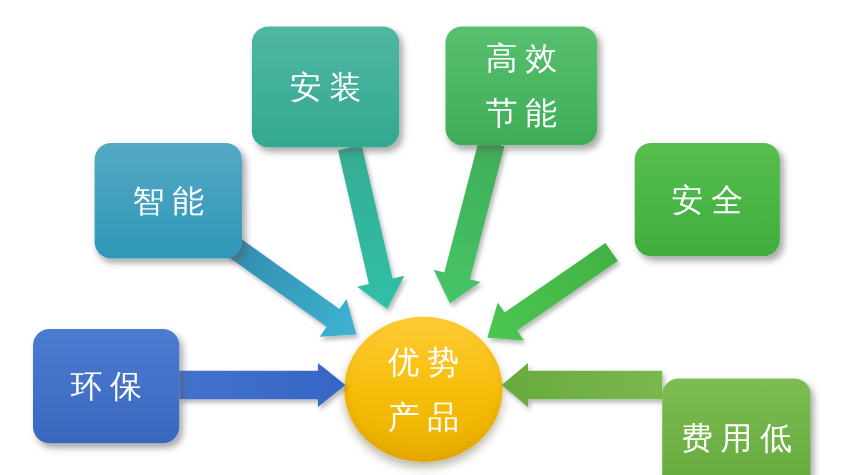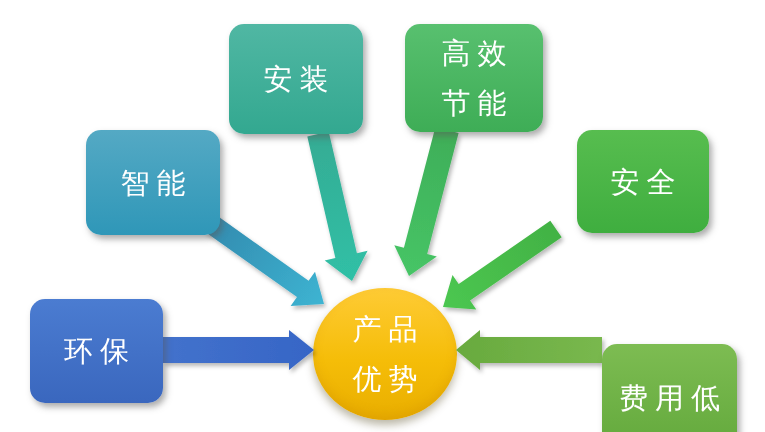--- a/index.html
+++ b/index.html
@@ -96,17 +96,17 @@
 
   <div class="node n-anquan" style="--c1: #57bd4f; --c2: #3fae3f;">
     <span class="line">安全</span>
   </div>
 
   <div class="node n-feiyong" style="--c1: #7dbc52; --c2: #63a93c;">
     <span class="line">费用低</span>
   </div>
 
   <div class="center" style="--c1: #fecb35; --c2: #f5bd08; --c3: #e9ae00;">
+    <span class="line">优势</span>
     <span class="line">产品</span>
-    <span class="line">优势</span>
   </div>
 
 </div>
 
 </body></html>

